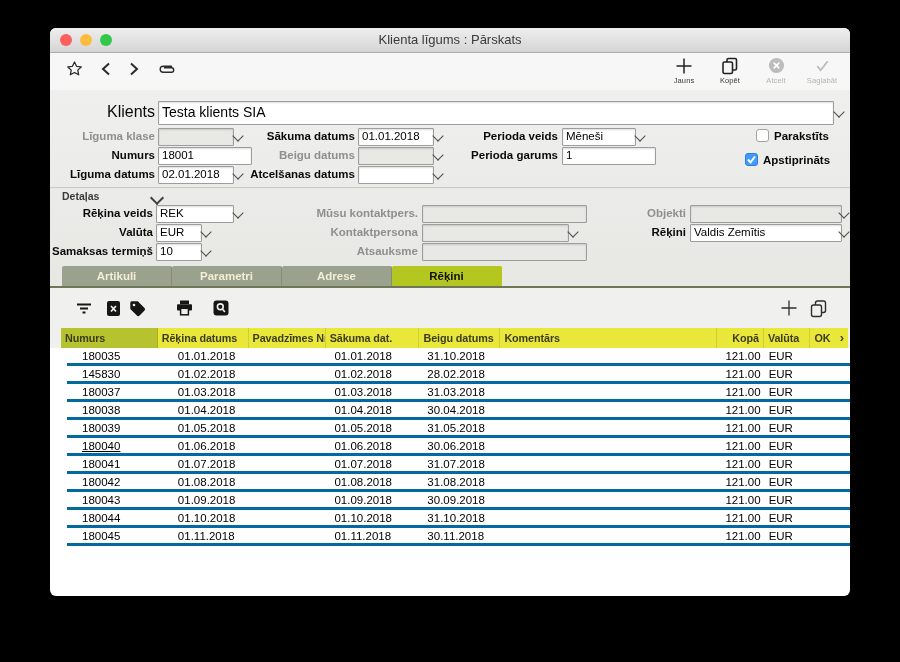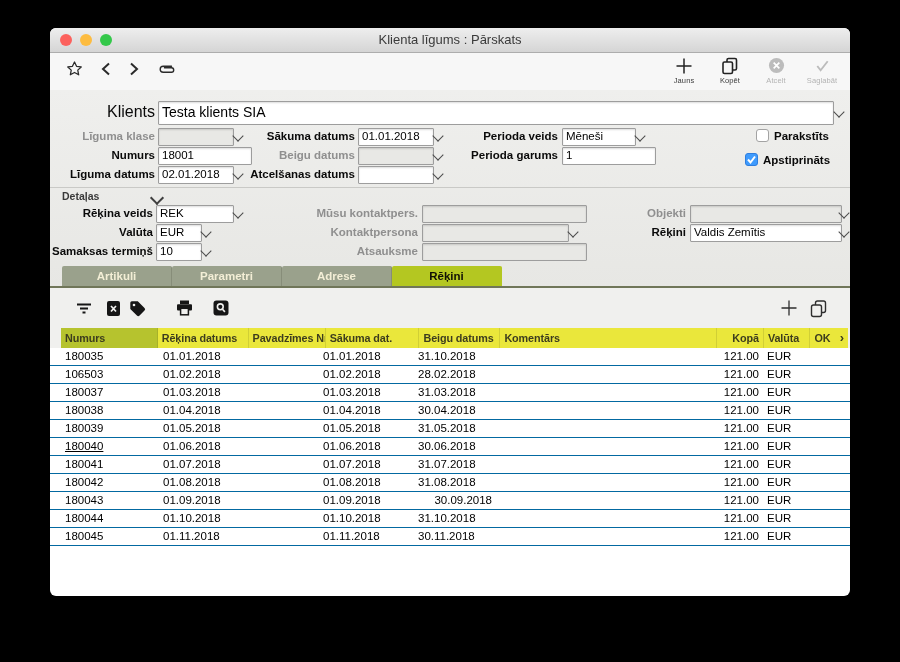--- a/index.html
+++ b/index.html
@@ -52,21 +52,21 @@
   #st-right{position:absolute;right:22px;top:10px;display:flex;gap:10px;align-items:center;color:#2e2e2e;}
   
   .thead{position:absolute;top:300px;left:0;right:0;height:20px;background:#f0f0ee;padding-left:11px;padding-right:2px;display:flex;box-sizing:border-box;}
   .th{height:20px;line-height:20px;font-size:10.8px;font-weight:bold;color:#3d3d1e;background:var(--hdr-yellow);
       padding:0 4px;box-sizing:border-box;border-right:1px solid rgba(100,100,25,.18);white-space:nowrap;overflow:hidden;letter-spacing:-.1px;}
   .th.sorted{background:var(--hdr-green);}
   .th.right{text-align:right;}
   .th.okcol{display:flex;justify-content:space-between;align-items:center;border-right:none;}
   .th .more{font-size:13px;font-weight:bold;color:#3d3d1e;line-height:18px;}
   .tbody{position:absolute;top:320px;bottom:40px;left:0;right:0;background:#fff;overflow:hidden;}
-  .row{display:flex;height:18px;border-bottom:1px solid #0369a1;padding-left:11px;padding-right:2px;box-sizing:border-box;}
+  .row{display:flex;height:18px;border-bottom:3px solid #0369a1;padding-left:11px;padding-right:2px;box-sizing:border-box;margin-left:17px;}
   .td{font-size:11.5px;line-height:17px;color:#000;padding:0 4px;box-sizing:border-box;white-space:nowrap;overflow:hidden;}
   .td.right{text-align:right;}
   
   .footer{position:absolute;left:0;right:0;bottom:0;height:40px;background:linear-gradient(#fbfbfb,#e2e2e2);border-top:1px solid #b3b3b3;}
   .status{position:absolute;left:12px;top:13px;font-size:9px;font-weight:bold;color:#4a4a4a;}
   .total{position:absolute;right:88px;top:11px;font-size:13px;font-weight:bold;color:#111;}
   svg{display:block;}
 </style>
 </head>
 <body>
@@ -300,21 +300,21 @@
           <div class="td" style="width: 82px;">01.01.2018</div>
           <div class="td" style="width: 78px;"></div>
           <div class="td" style="width: 95px;">01.01.2018</div>
           <div class="td" style="width: 82px;">31.10.2018</div>
           <div class="td" style="width: 219px;"></div>
           <div class="td right" style="width: 48px;">121.00</div>
           <div class="td" style="width: 47px;">EUR</div>
           <div class="td" style="width: 38px;"></div>
         </div>
         <div class="row">
-          <div class="td" style="width: 98px;">106503</div>
+          <div class="td" style="width: 98px;">145830</div>
           <div class="td" style="width: 82px;">01.02.2018</div>
           <div class="td" style="width: 78px;"></div>
           <div class="td" style="width: 95px;">01.02.2018</div>
           <div class="td" style="width: 82px;">28.02.2018</div>
           <div class="td" style="width: 219px;"></div>
           <div class="td right" style="width: 48px;">121.00</div>
           <div class="td" style="width: 47px;">EUR</div>
           <div class="td" style="width: 38px;"></div>
         </div>
         <div class="row">
@@ -381,21 +381,21 @@
           <div class="td" style="width: 219px;"></div>
           <div class="td right" style="width: 48px;">121.00</div>
           <div class="td" style="width: 47px;">EUR</div>
           <div class="td" style="width: 38px;"></div>
         </div>
         <div class="row">
           <div class="td" style="width: 98px;">180043</div>
           <div class="td" style="width: 82px;">01.09.2018</div>
           <div class="td" style="width: 78px;"></div>
           <div class="td" style="width: 95px;">01.09.2018</div>
-          <div class="td" style="width: 82px; text-align: right;">30.09.2018</div>
+          <div class="td" style="width: 82px;">30.09.2018</div>
           <div class="td" style="width: 219px;"></div>
           <div class="td right" style="width: 48px;">121.00</div>
           <div class="td" style="width: 47px;">EUR</div>
           <div class="td" style="width: 38px;"></div>
         </div>
         <div class="row">
           <div class="td" style="width: 98px;">180044</div>
           <div class="td" style="width: 82px;">01.10.2018</div>
           <div class="td" style="width: 78px;"></div>
           <div class="td" style="width: 95px;">01.10.2018</div>

